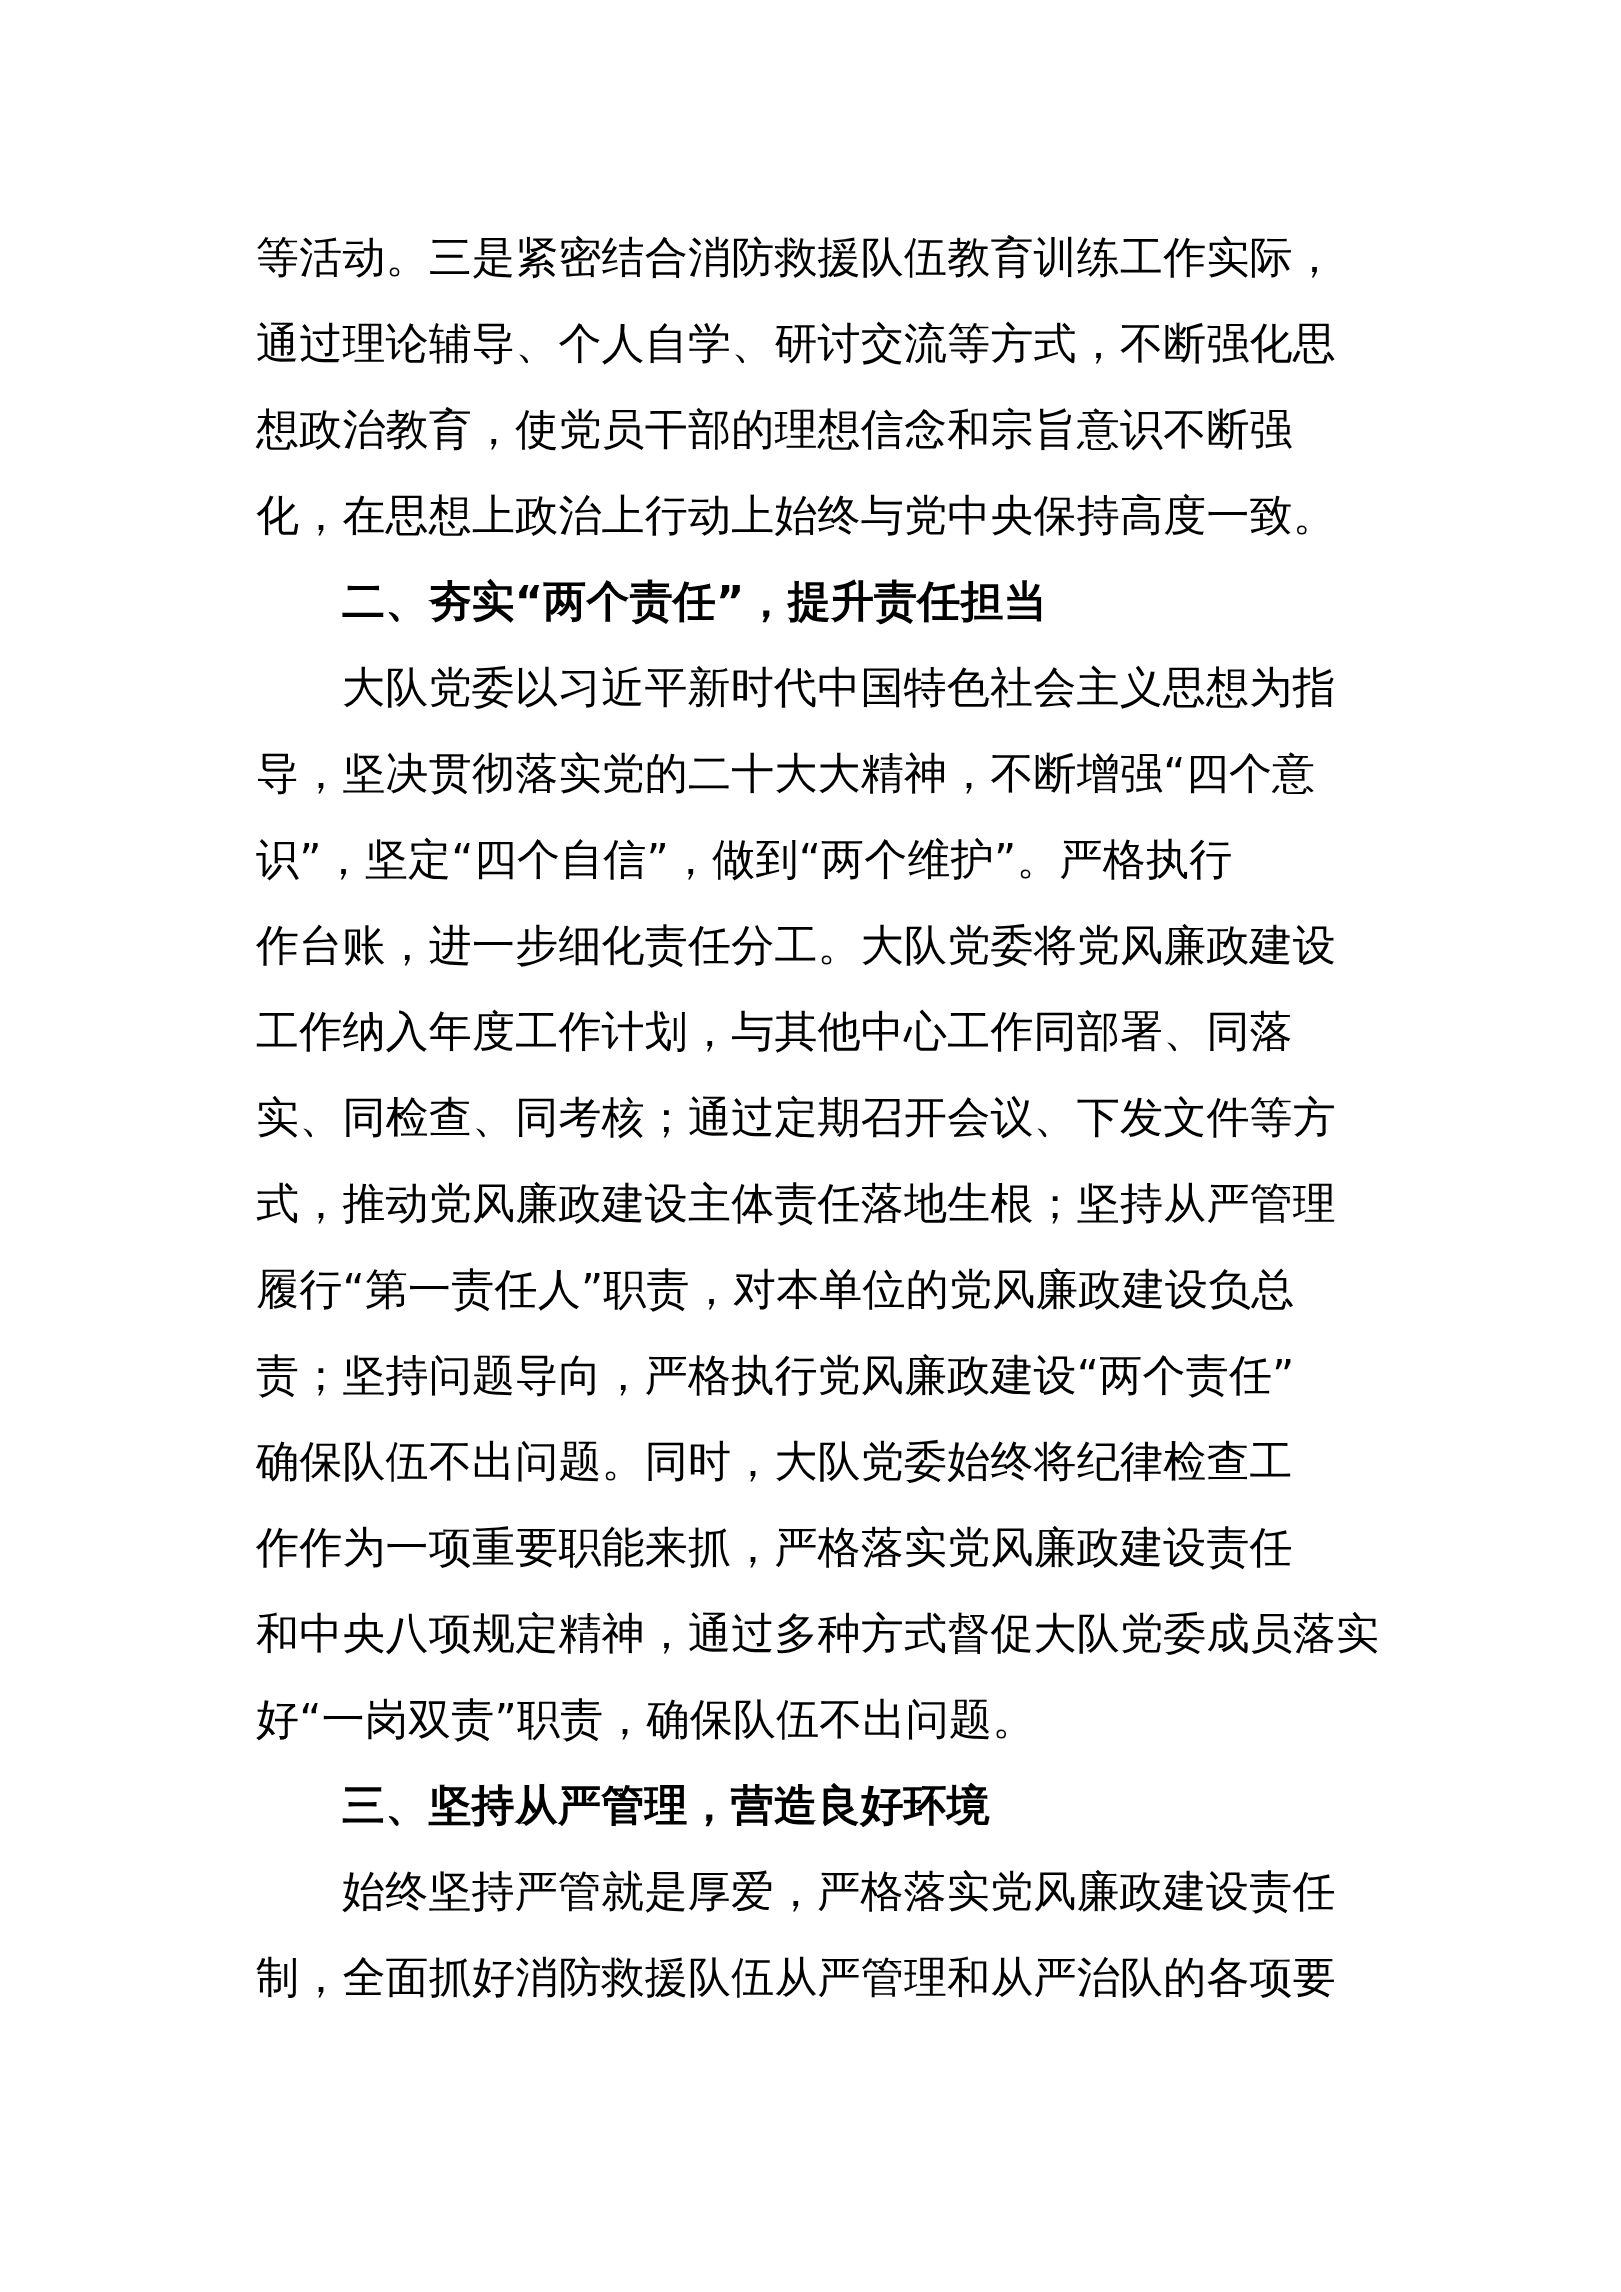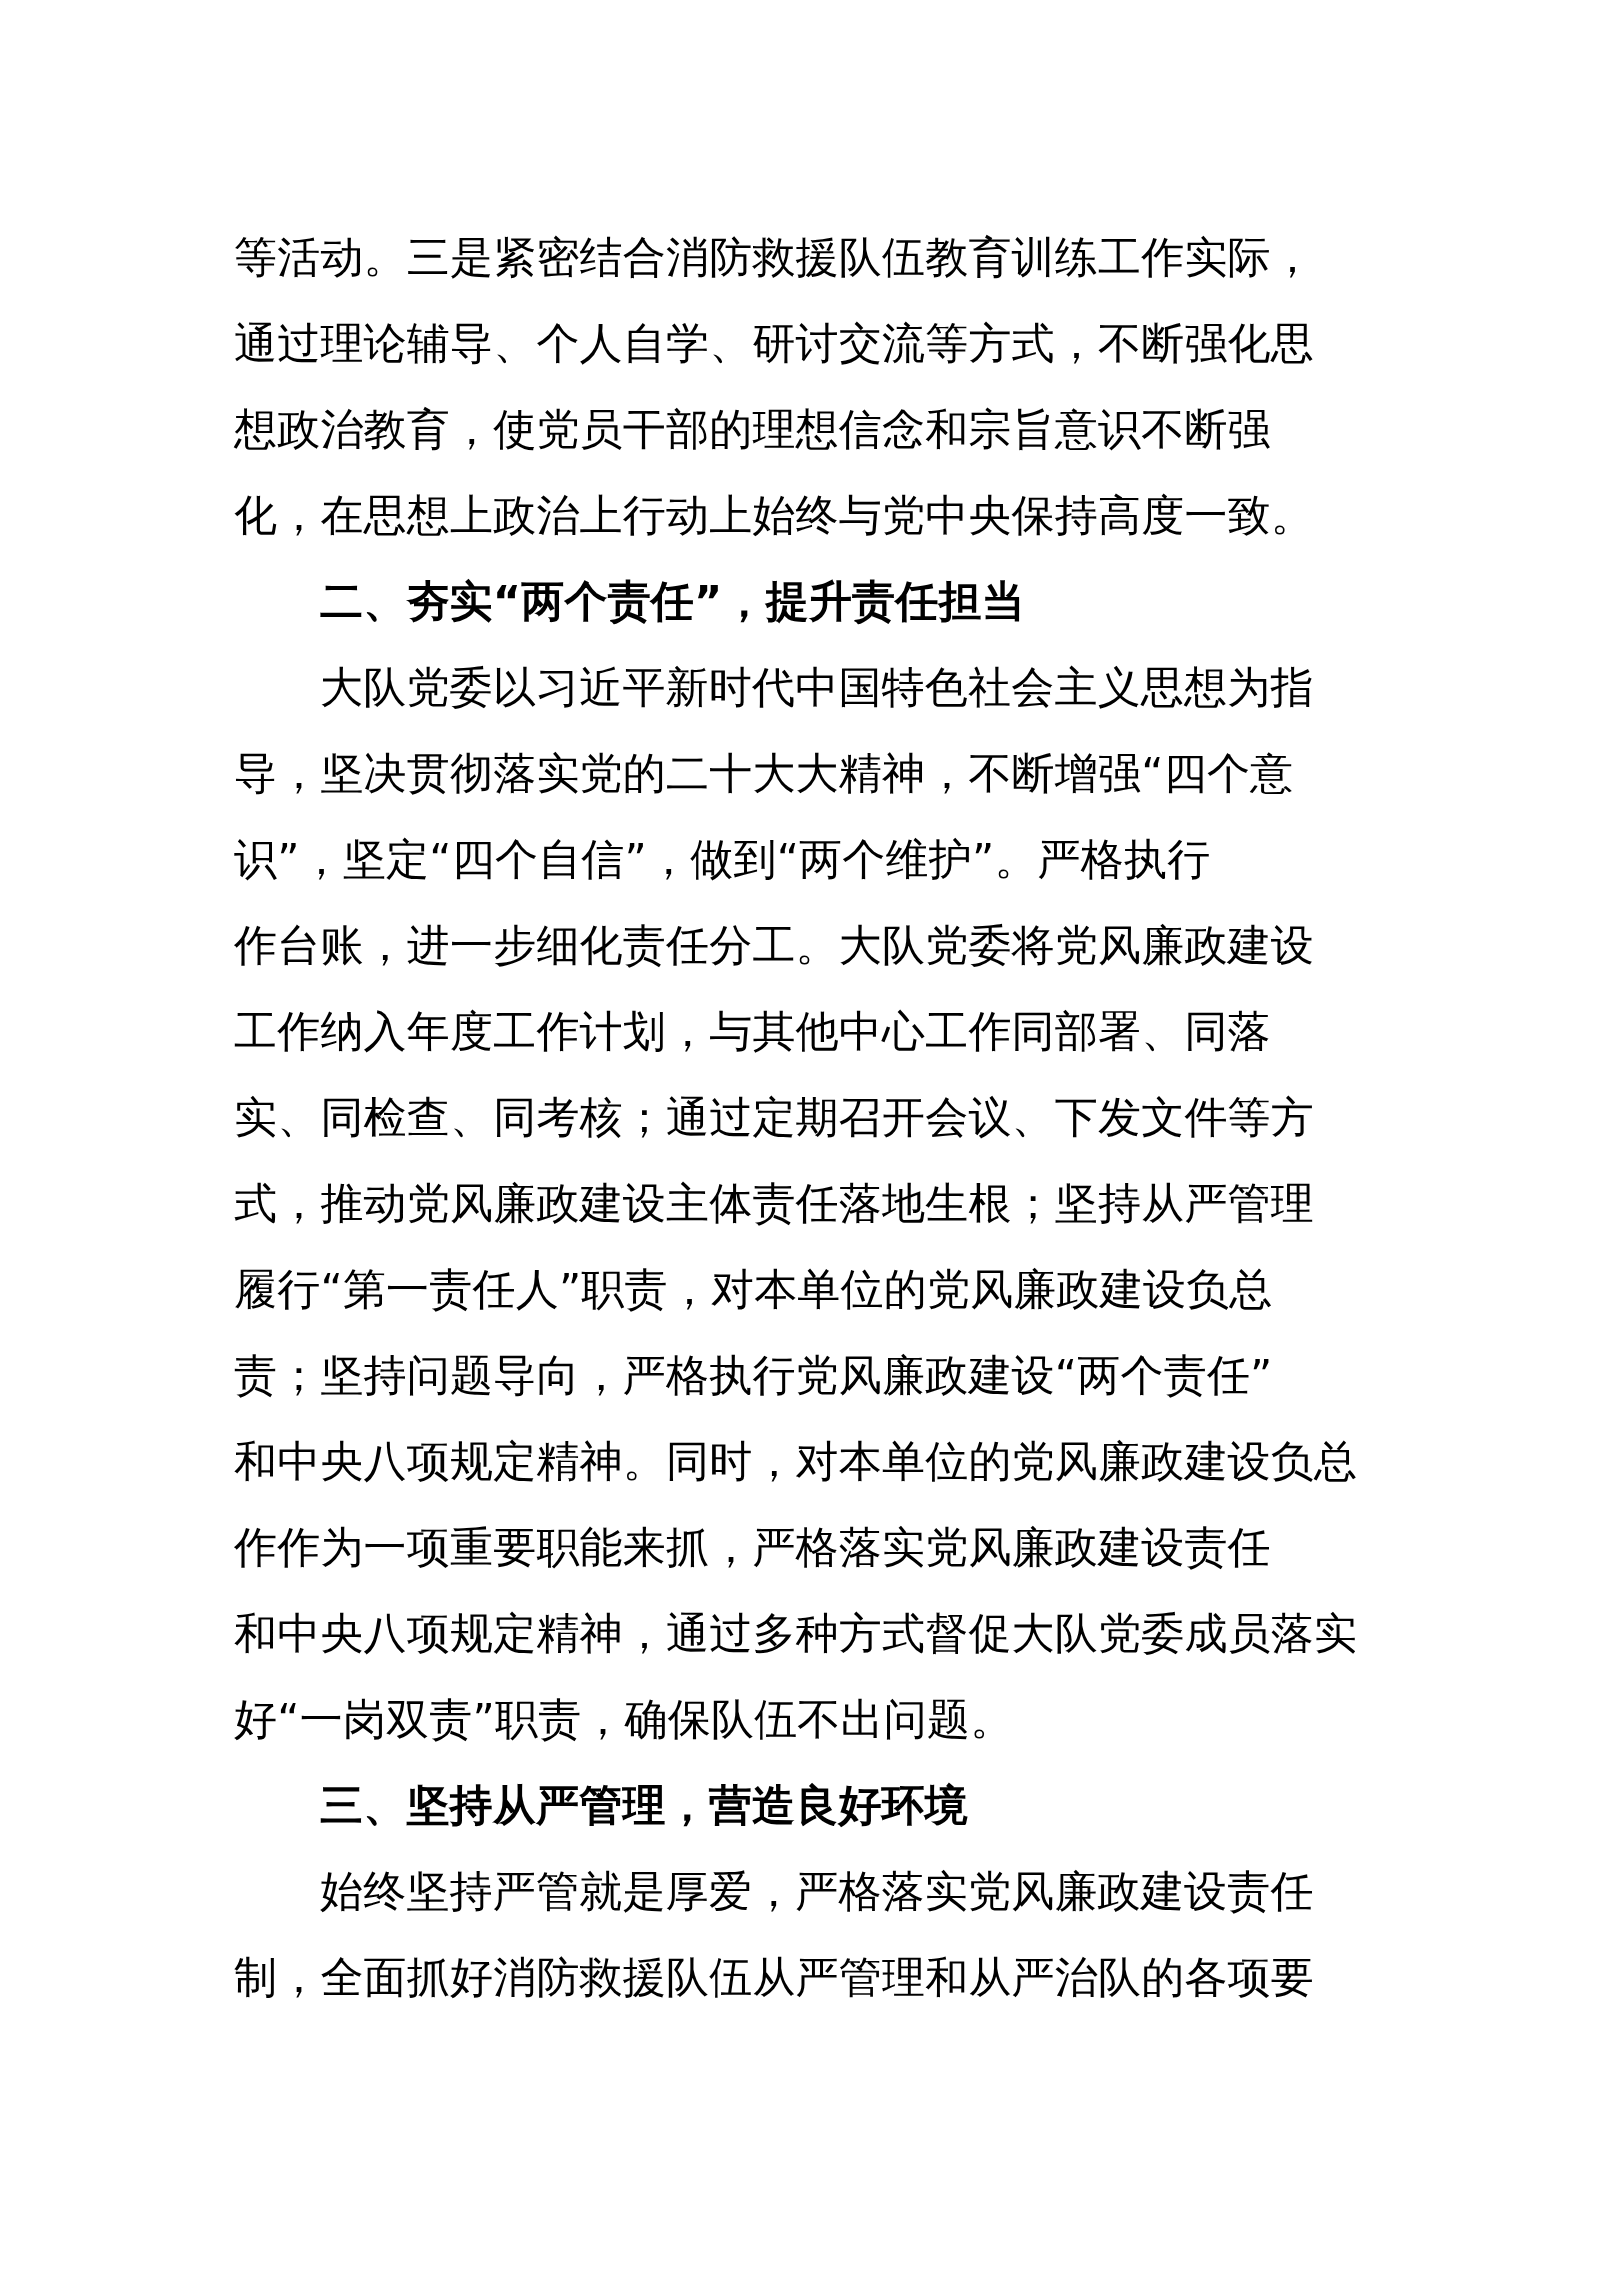--- a/index.html
+++ b/index.html
@@ -10,21 +10,21 @@
   body {
     width: 1621px;
     height: 2293px;
     position: relative;
     overflow: hidden;
     font-family: "DejaVu Sans", "Liberation Sans", sans-serif;
     color: #000000;
   }
   .page {
     position: absolute;
-    left: 234px;
+    left: 256px;
     top: 214px;
     width: 1088px;
   }
   .line {
     height: 86px;
     line-height: 86px;
     font-size: 43px;
     white-space: nowrap;
     letter-spacing: 0.2px;
   }
@@ -46,21 +46,21 @@
   <div class="line indent heading">二、夯实“两个责任”，提升责任担当</div>
   <div class="line indent">大队党委以习近平新时代中国特色社会主义思想为指</div>
   <div class="line">导，坚决贯彻落实党的二十大大精神，不断增强“四个意</div>
   <div class="line">识”，坚定“四个自信”，做到“两个维护”。严格执行</div>
   <div class="line">作台账，进一步细化责任分工。大队党委将党风廉政建设</div>
   <div class="line">工作纳入年度工作计划，与其他中心工作同部署、同落</div>
   <div class="line">实、同检查、同考核；通过定期召开会议、下发文件等方</div>
   <div class="line">式，推动党风廉政建设主体责任落地生根；坚持从严管理</div>
   <div class="line">履行“第一责任人”职责，对本单位的党风廉政建设负总</div>
   <div class="line">责；坚持问题导向，严格执行党风廉政建设“两个责任”</div>
-  <div class="line">和中央八项规定精神。同时，对本单位的党风廉政建设负总</div>
+  <div class="line">确保队伍不出问题。同时，大队党委始终将纪律检查工</div>
   <div class="line">作作为一项重要职能来抓，严格落实党风廉政建设责任</div>
   <div class="line">和中央八项规定精神，通过多种方式督促大队党委成员落实</div>
   <div class="line">好“一岗双责”职责，确保队伍不出问题。</div>
   <div class="line indent heading">三、坚持从严管理，营造良好环境</div>
   <div class="line indent">始终坚持严管就是厚爱，严格落实党风廉政建设责任</div>
   <div class="line">制，全面抓好消防救援队伍从严管理和从严治队的各项要</div>
 </div>
 
 
 </body></html>

